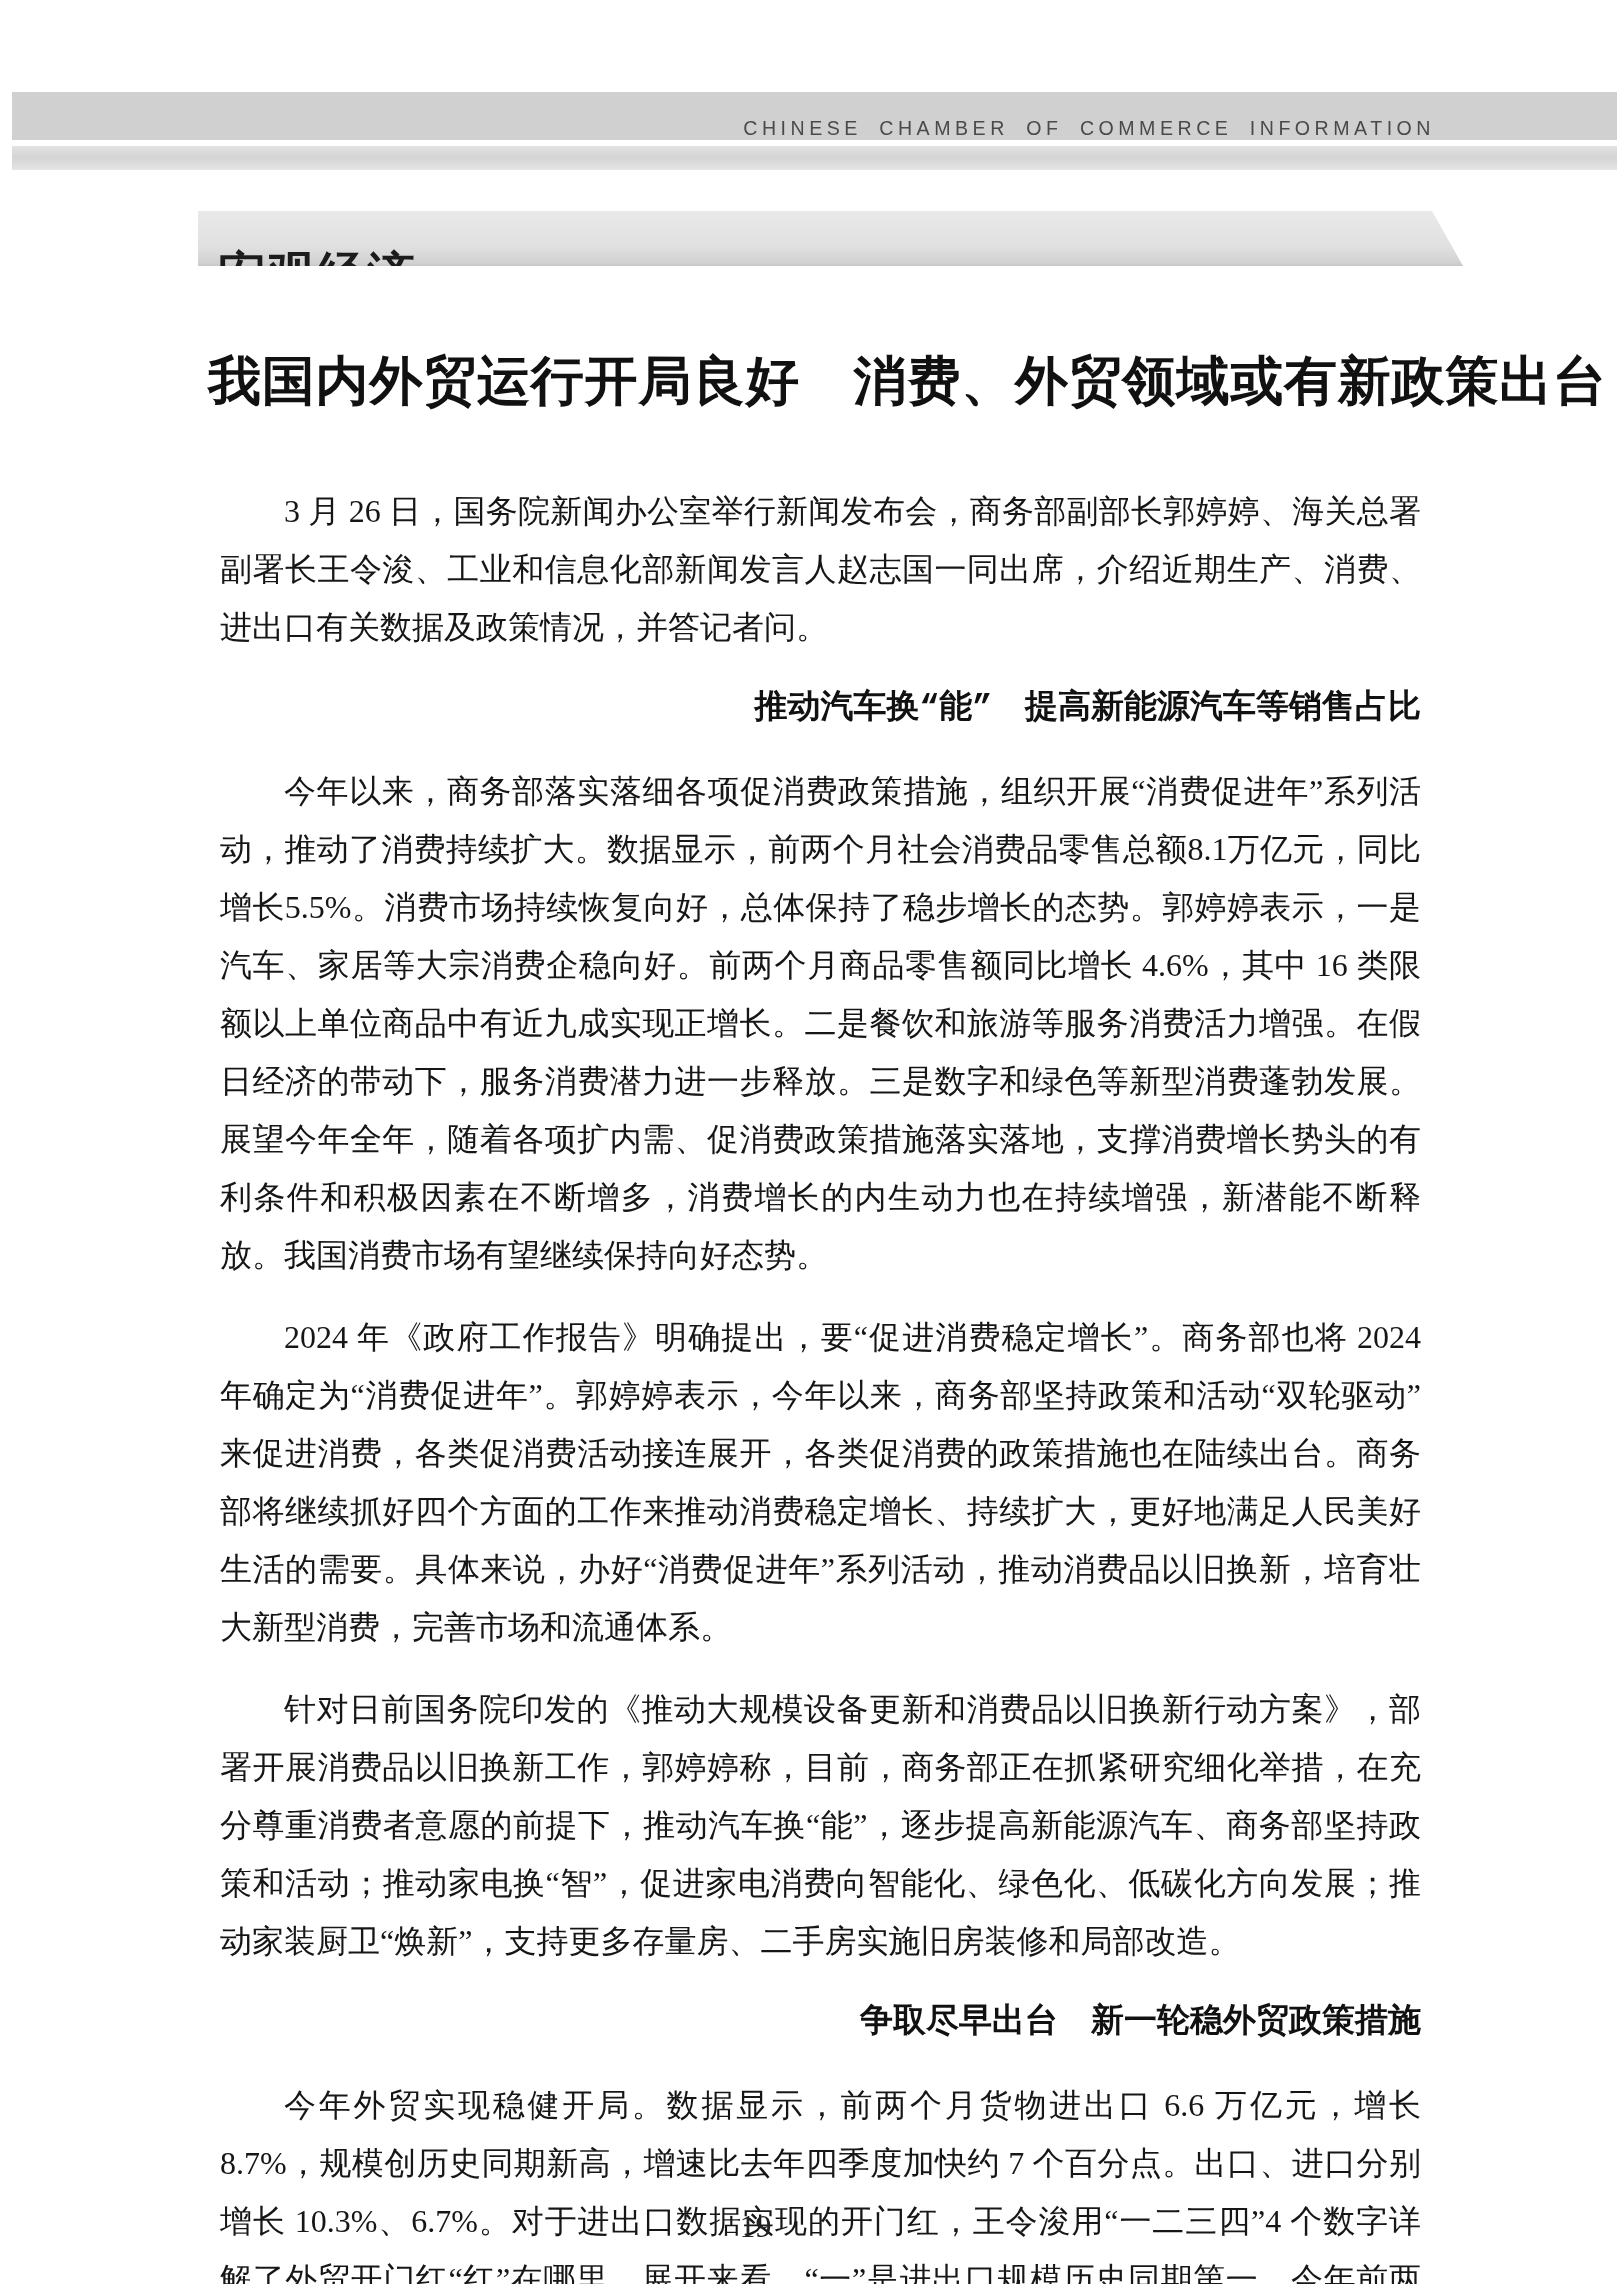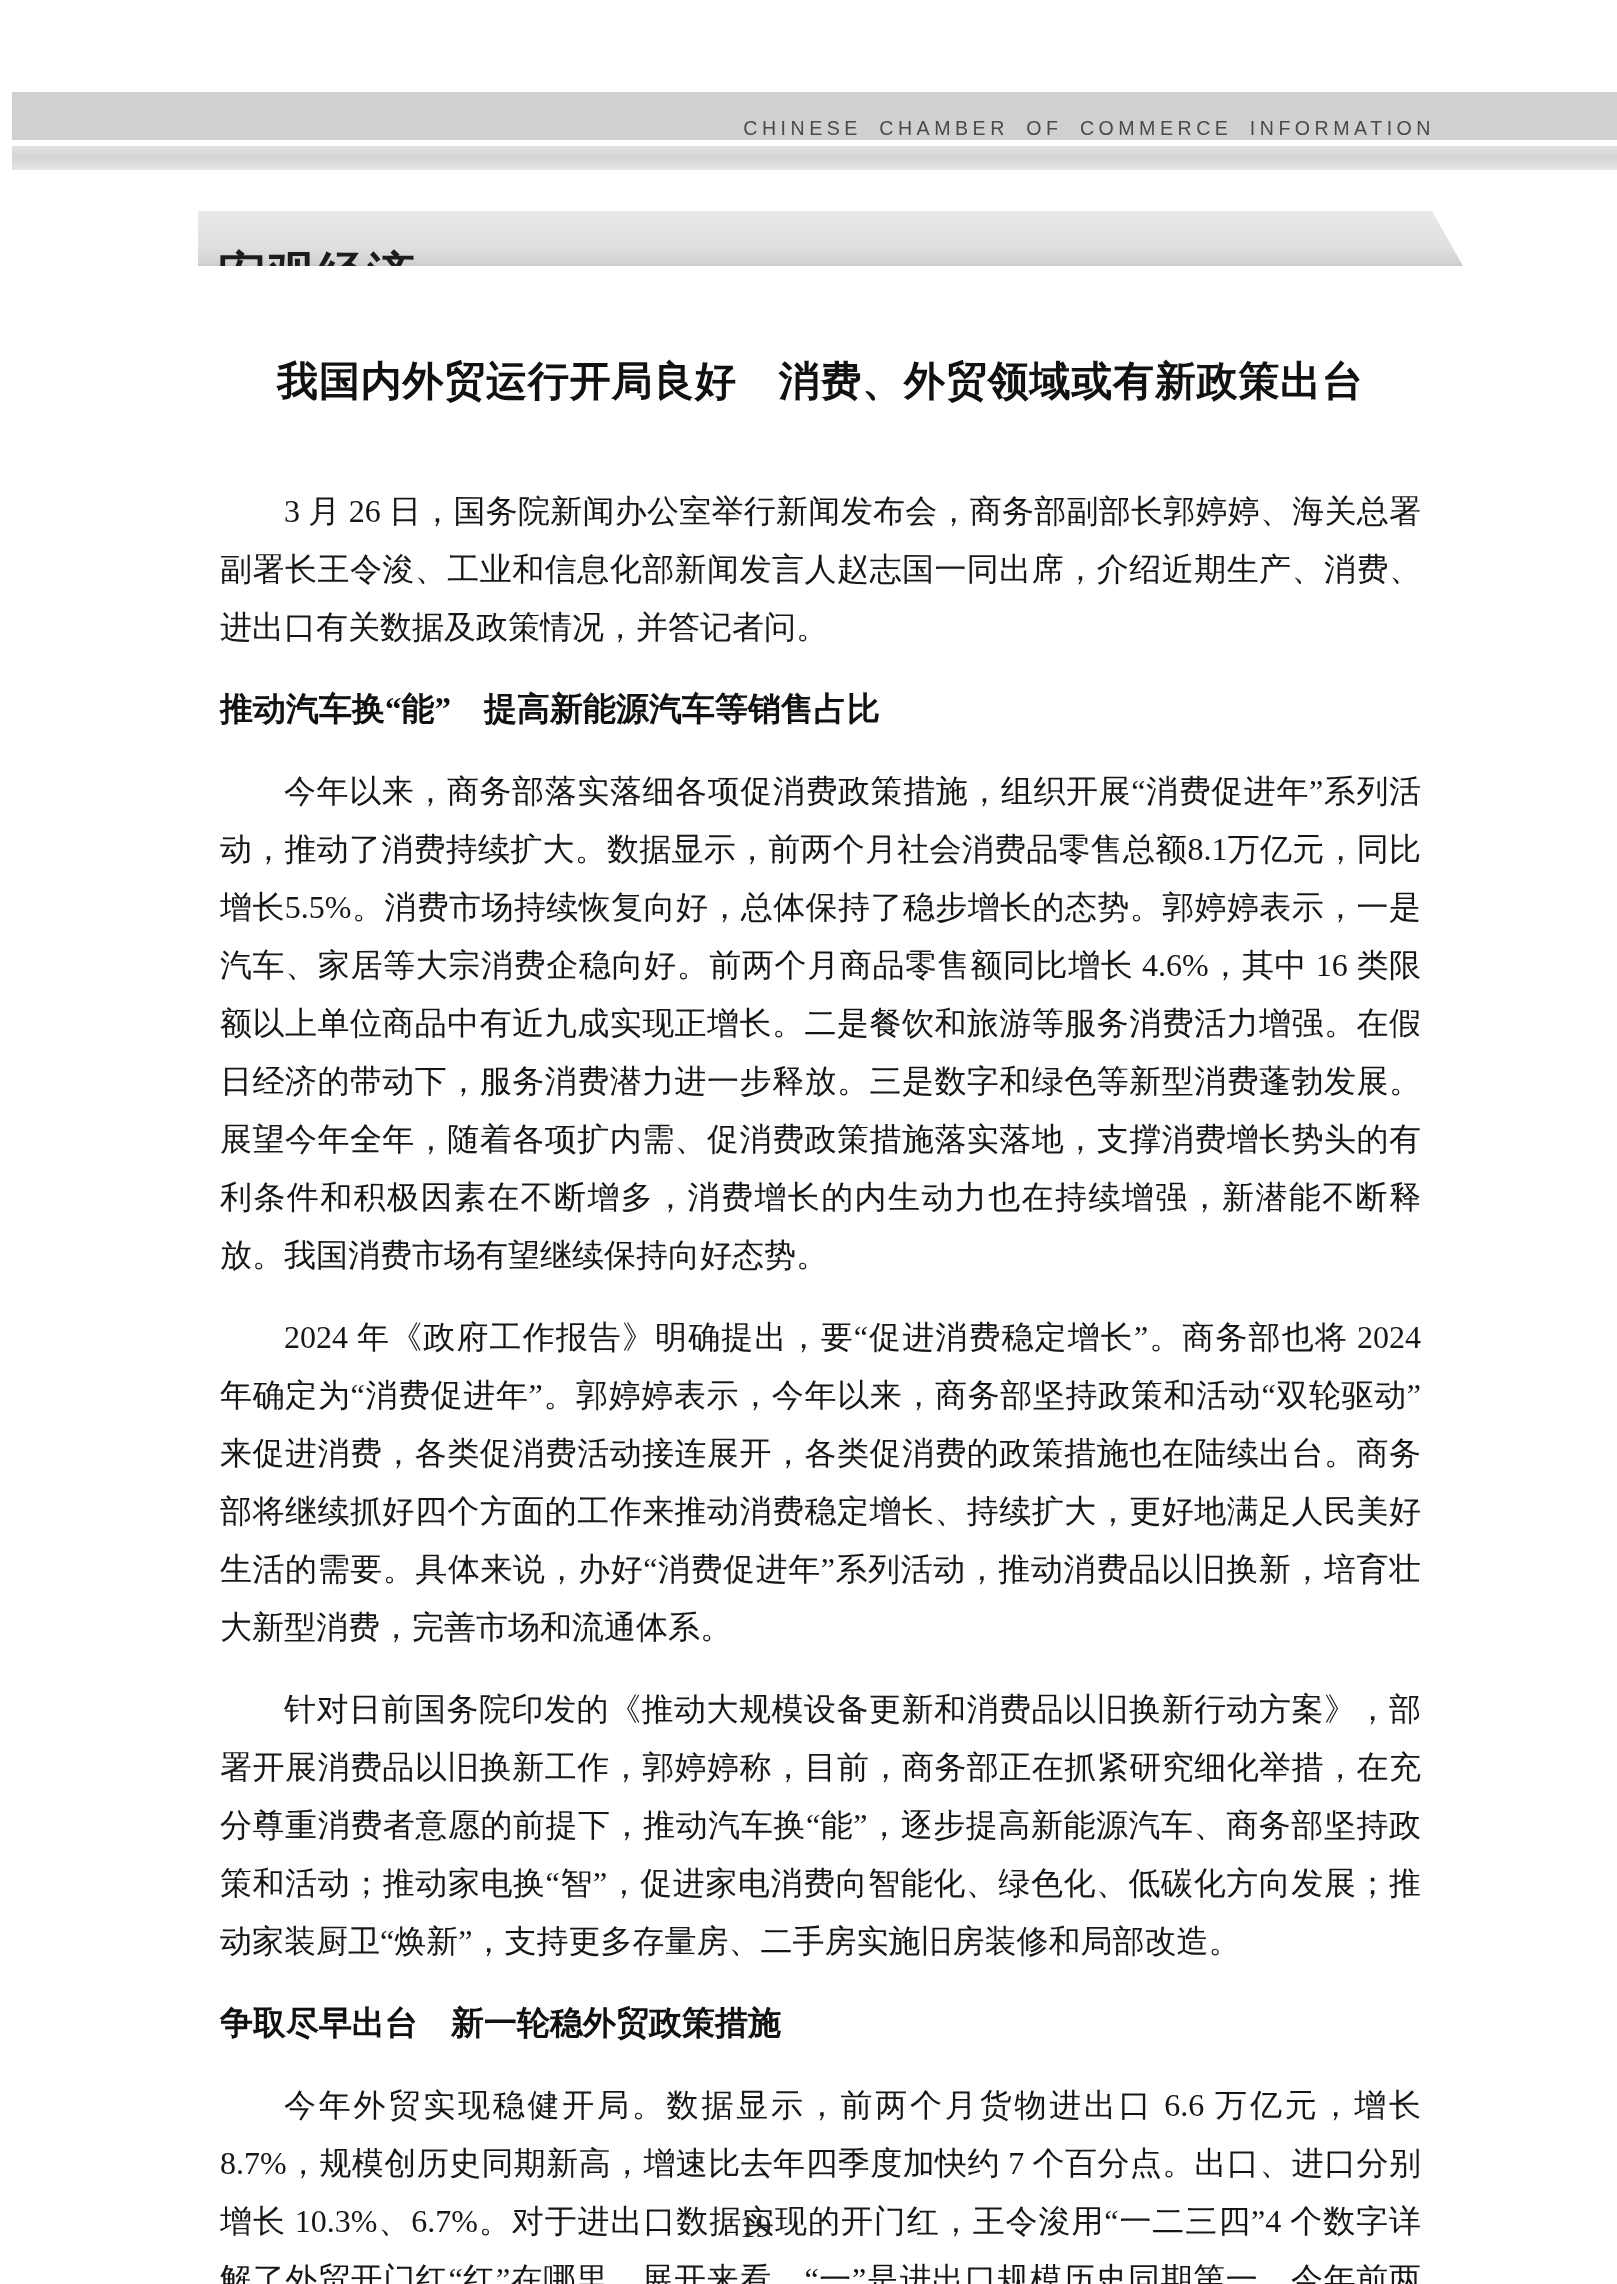--- a/index.html
+++ b/index.html
@@ -42,35 +42,35 @@
     font-family:"Liberation Serif","DejaVu Serif",serif;
     font-weight:bold;font-size:47px;letter-spacing:3px;color:#1c1c1c;
     white-space:nowrap;
     margin-top:11px;
   }
   
   .article-title{
     position:absolute;left:184px;top:332px;width:1249px;
     text-align:center;
     font-family:"Liberation Sans","DejaVu Sans",sans-serif;
-    font-weight:bold;font-size:41px;line-height:50px;letter-spacing:0.8px;
+    font-weight:bold;font-size:53px;line-height:50px;letter-spacing:0.8px;
     color:#111111;white-space:nowrap;
   }
   .article-body{
     position:absolute;left:184px;top:446px;width:1249px;
     font-size:32px;line-height:58px;
     text-align:justify;
   }
   .article-body .para{
     text-indent:2em;
     margin:0;
   }
   .article-body .sub-head{
-    text-indent:0;text-align:left;
-    font-family:Liberation Serif, serif;
+    text-indent:0;text-align:right;
+    font-family:Liberation Mono, monospace;
     font-weight:bold;font-size:33px;color:#111111;
     white-space:nowrap;
   }
   .page-footer{
     position:absolute;left:0;top:2183px;width:1487px;
     text-align:center;font-size:32px;line-height:39px;color:#222222;
   }
 </style>
 </head>
 <body>

